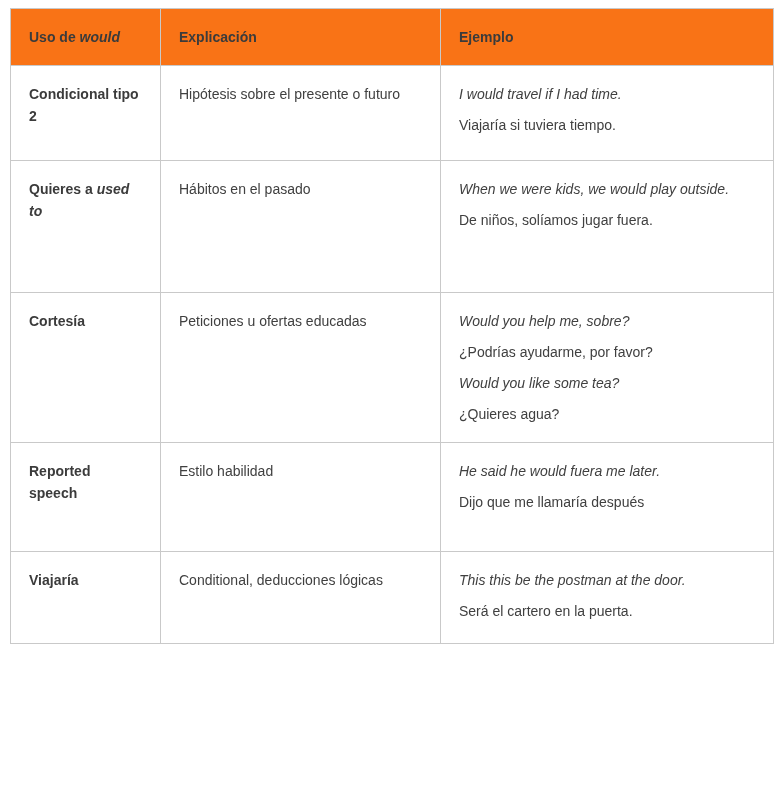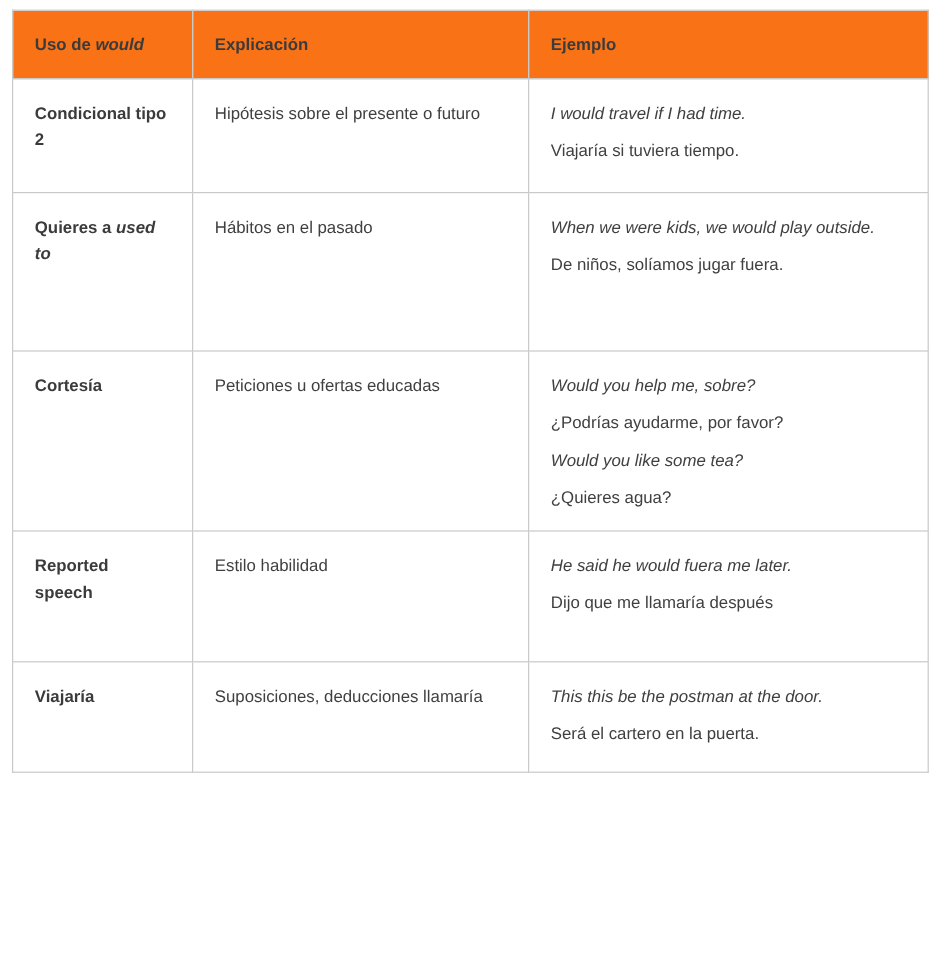--- a/index.html
+++ b/index.html
@@ -109,21 +109,21 @@
         <tr>
           <td class="uso-cell"><span>Reported speech</span></td>
           <td class="explicacion-cell"><span>Estilo habilidad</span></td>
           <td class="ejemplo-cell">
             <p class="example-line it">He said he would fuera me later.</p>
             <p class="example-line">Dijo que me llamaría después</p>
           </td>
         </tr>
         <tr>
           <td class="uso-cell"><span>Viajaría</span></td>
-          <td class="explicacion-cell"><span>Suposiciones, deducciones llamaría</span></td>
+          <td class="explicacion-cell"><span>Conditional, deducciones lógicas</span></td>
           <td class="ejemplo-cell">
             <p class="example-line it">This this be the postman at the door.</p>
             <p class="example-line">Será el cartero en la puerta.</p>
           </td>
         </tr>
       </tbody>
   </table>
 </div>
 
 </body></html>

